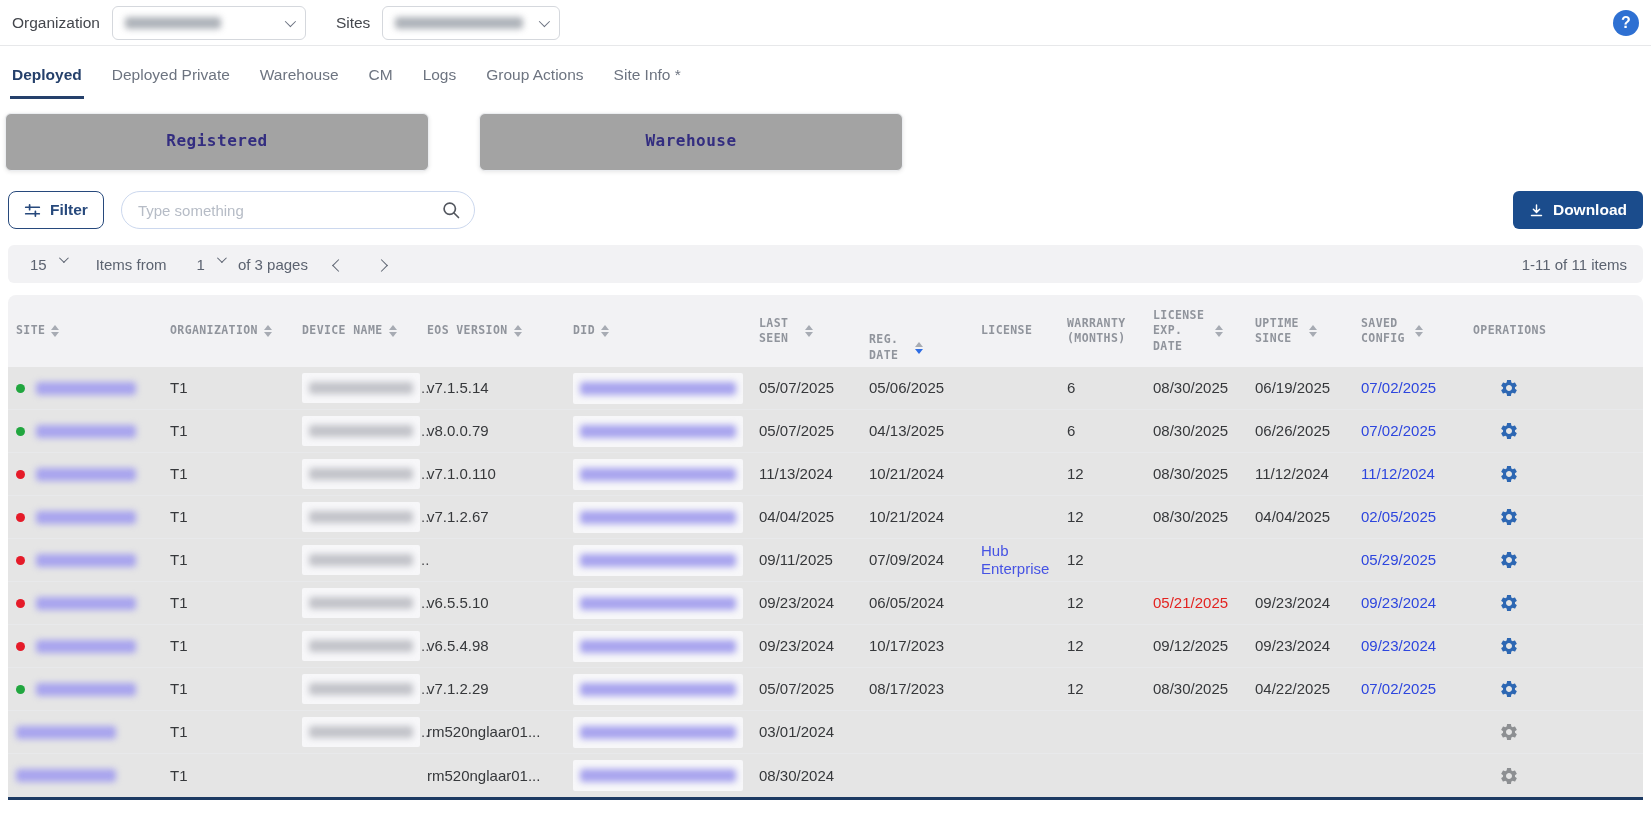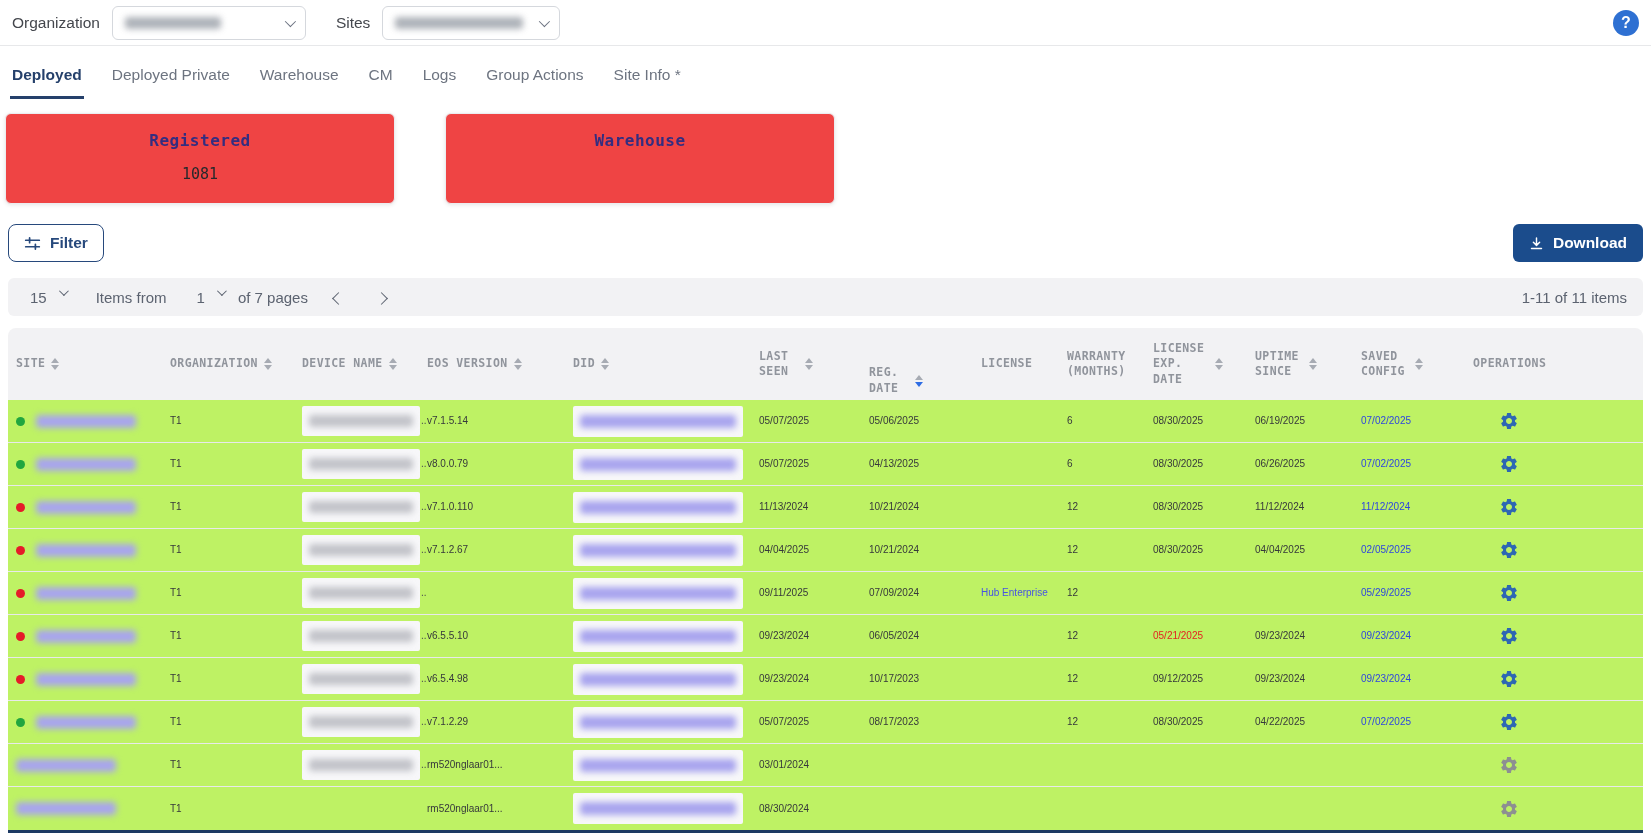--- a/index.html
+++ b/index.html
@@ -18,21 +18,21 @@
   .topblur{background:#9aa0a8;width:96px;opacity:.8}
   .topblur.wide{width:128px}
   .help{margin-left:auto;width:26px;height:26px;border-radius:50%;background:#2e70d2;color:#fff;
     display:flex;align-items:center;justify-content:center;font-weight:bold;font-size:16px;cursor:pointer}
   
   .tabs{display:flex;gap:26px;padding:0 10px;margin-top:10px;align-items:flex-end}
   .tab{padding:10px 2px 12px;color:#6d7480;font-size:15.5px;cursor:pointer;border-bottom:3px solid transparent}
   .tab.active{color:var(--tab-active,#25406b);font-weight:bold;border-bottom-color:var(--tab-active,#25406b)}
   
   .cards{display:flex;gap:50px;margin:14px 8px 0 5px}
-  .card{width:390px;background:#ef4444;border:1px solid #ebedf0;border-radius:6px;
+  .card{width:424px;background:#a3a3a3;border:1px solid #ebedf0;border-radius:6px;
     box-shadow:0 1px 4px rgba(0,0,0,.10);text-align:center;padding:17px 0 20px}
   .card .ct{font-family:"DejaVu Sans Mono",monospace;font-weight:bold;font-size:16px;
     color:var(--card-title,#332d80);letter-spacing:.5px}
   .card .cvl{margin-top:15px;font-size:15px;color:#26282b;font-family:"DejaVu Sans Mono",monospace}
   
   .toolbar{display:flex;align-items:center;margin:20px 8px 0;gap:17px}
   .btn-filter{display:flex;align-items:center;gap:9px;height:38px;padding:0 15px;background:#fff;
     border:1.5px solid #27497c;border-radius:8px;color:#27497c;font-weight:bold;font-size:15.5px;cursor:pointer}
   .searchwrap{position:relative}
   .search{width:354px;height:38px;border:1px solid #ccd8ee;border-radius:19px;padding:0 44px 0 16px;
@@ -61,21 +61,21 @@
     font-family:"DejaVu Sans Mono",monospace;font-size:11.5px;font-weight:bold;letter-spacing:.4px;
     color:#90949c;text-transform:uppercase;line-height:1.35}
   .hlabel{display:inline-block}
   .c5 .hlabel{max-width:40px}.c6 .hlabel{max-width:40px}.c9 .hlabel{max-width:56px}
   .c10 .hlabel{max-width:48px}.c11 .hlabel{max-width:48px}
   .sorter{display:inline-flex;flex-direction:column;cursor:pointer}
   .tri{width:0;height:0;border-left:4px solid transparent;border-right:4px solid transparent;display:block}
   .tri.up{border-bottom:5px solid #a7abb3;margin-bottom:2px}
   .tri.down{border-top:5px solid #a7abb3}
   .tri.down.on{border-top-color:#2e6de4}
-  .trow{display:flex;background:#bef264;min-height:43px;border-bottom:1px solid #e8e9eb;font-size:10px}
+  .trow{display:flex;background:#e5e5e5;min-height:43px;border-bottom:1px solid #e8e9eb;font-size:15px}
   .trow:last-child{border-bottom:none}
   .tcell{padding:0 8px;display:flex;align-items:center;color:#36383b;line-height:1.2}
   .dot{width:9px;height:9px;border-radius:50%;display:inline-block;margin-right:11px;flex:none}
   .dot.green{background:var(--status-green,#21a63f)}
   .dot.red{background:var(--status-red,#e51b29)}
   .chip.lav{background:#a8a4ee}
   .chip.site{width:100px;height:13px;cursor:pointer}
   .chip.gray{background:#c2c3c9;width:104px;height:12px}
   .chip.did{width:156px;height:13px;cursor:pointer}
   .blurbox{background:#f7f7f9;padding:9px 7px;border-radius:2px;display:flex;align-items:center}
@@ -110,37 +110,43 @@
     <div class="tab">Warehouse</div>
     <div class="tab">CM</div>
     <div class="tab">Logs</div>
     <div class="tab">Group Actions</div>
     <div class="tab">Site Info *</div>
   </nav>
 
 <section class="cards">
   <div class="card">
     <div class="ct">Registered</div>
-    <div class="cvl">1081</div>
   </div>
   <div class="card">
     <div class="ct">Warehouse</div>
   </div>
 </section>
 
 <section class="toolbar">
   <button class="btn-filter">
     <span style="display:inline-flex">
       <svg width="17" height="17" viewBox="0 0 20 20" fill="none" stroke="#27497c" stroke-width="2" stroke-linecap="round">
         <path d="M2 6.2h16M2 13.8h16"></path>
           <path d="M6.6 3.4v5.6M13.4 11v5.6"></path>
       </svg>
     </span>
     <span>Filter</span>
   </button>
+  <div class="searchwrap">
+    <input class="search" placeholder="Type something" style="">
+    <svg width="20" height="20" viewBox="0 0 24 24" fill="none" stroke="#52565e" stroke-width="2" stroke-linecap="round">
+      <circle cx="10.5" cy="10.5" r="6.8"></circle>
+        <path d="M15.6 15.6L21 21"></path>
+    </svg>
+  </div>
   <button class="btn-download">
     <span style="display:inline-flex">
       <svg width="15" height="15" viewBox="0 0 24 24" fill="none" stroke="#fff" stroke-width="2.3" stroke-linecap="round" stroke-linejoin="round">
         <path d="M12 3v11M7 10l5 5 5-5M4 20h16"></path>
       </svg>
     </span>
     <span>Download</span>
   </button>
 </section>
 
@@ -149,21 +155,21 @@
     <span>15</span>
     <span class="pchev down"></span>
   </span>
   <span class="gap8"></span>
   <span>Items from</span>
   <span class="gap8"></span>
   <span class="psel">
     <span>1</span>
     <span class="pchev down"></span>
   </span>
-  <span>of 7 pages</span>
+  <span>of 3 pages</span>
   <span class="pnav">
     <span><span class="pchev left"></span></span>
     <span><span class="pchev right"></span></span>
   </span>
   <span class="prange">1-11 of 11 items</span>
 </section>
 
 <section class="tablewrap">
   <div class="thead">
       <div class="hcell c0" style="width: 154px;">

